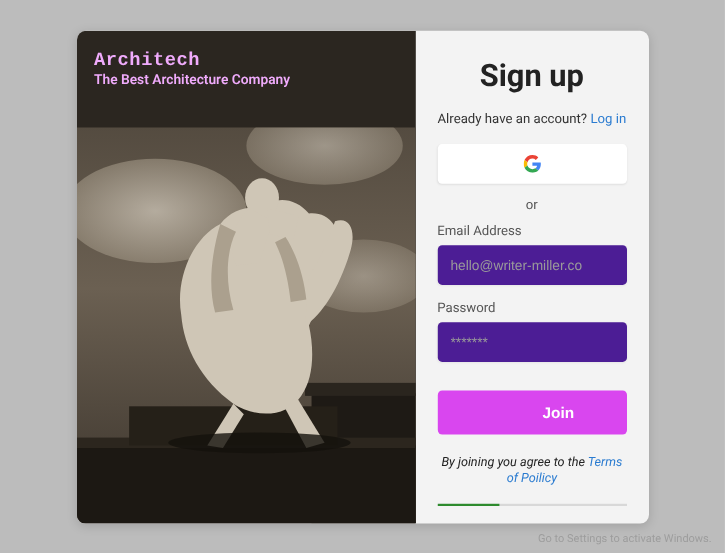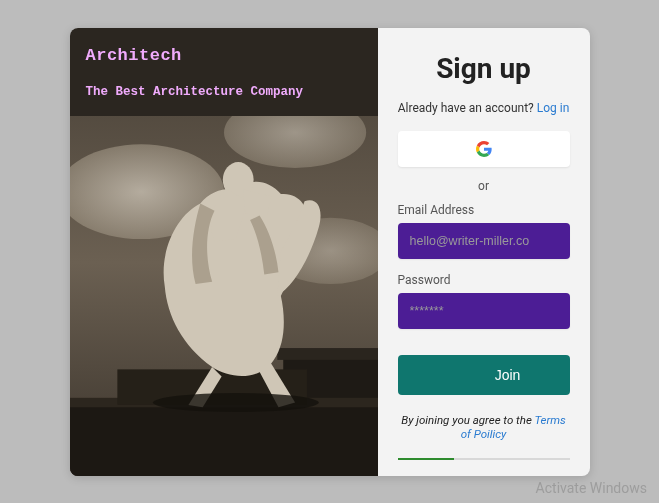--- a/index.html
+++ b/index.html
@@ -32,22 +32,21 @@
     }
     .left-panel .brand-title {
       font-family: "Courier New", monospace;
       font-weight: bold;
       font-size: 17px;
       letter-spacing: 0.5px;
     }
     .left-panel .brand-tagline {
       font-size: 12.5px;
       font-weight: 600;
-      margin-top: 20px;
-      font-family: Liberation Mono, monospace;
+      margin-top: 0;
     }
     .hero-image {
       position: absolute;
       left: 0; right: 0; bottom: 0;
       height: 360px;
     }
     .hero-image svg { display: block; width: 100%; height: 100%; }
     .right-panel {
       flex: 1;
       padding: 24px 20px 16px 20px;
@@ -112,26 +111,26 @@
       background: #4c1d95;
       box-shadow: 0 1px 2px rgba(0,0,0,0.06);
       margin-bottom: 14px;
       outline: none;
     }
     .text-input::placeholder { color: #9a9a9a; }
     .join-btn {
       margin-top: 12px;
       width: 100%;
       height: 40px;
-      background: #0f766e;
+      background: #d946ef;
       color: #fff;
       border: none;
       border-radius: 4px;
       font-size: 14px;
-      font-weight: 400;
+      font-weight: 700;
       cursor: pointer;
       padding-left: 48px;
     }
     .terms {
       font-size: 11.5px;
       text-align: center;
       margin-top: 18px;
       color: #222;
       font-style: italic;
     }
@@ -240,14 +239,14 @@
       <span>By joining you agree to the </span><a>Terms of Poilicy</a>
     </div>
 
     <div class="progress">
       <div class="progress-fill"></div>
     </div>
   </div>
 </div>
 
 <div class="watermark">
-  <div>Activate Windows</div>
+  <div class="sub">Go to Settings to activate Windows.</div>
 </div>
 
 </body></html>

